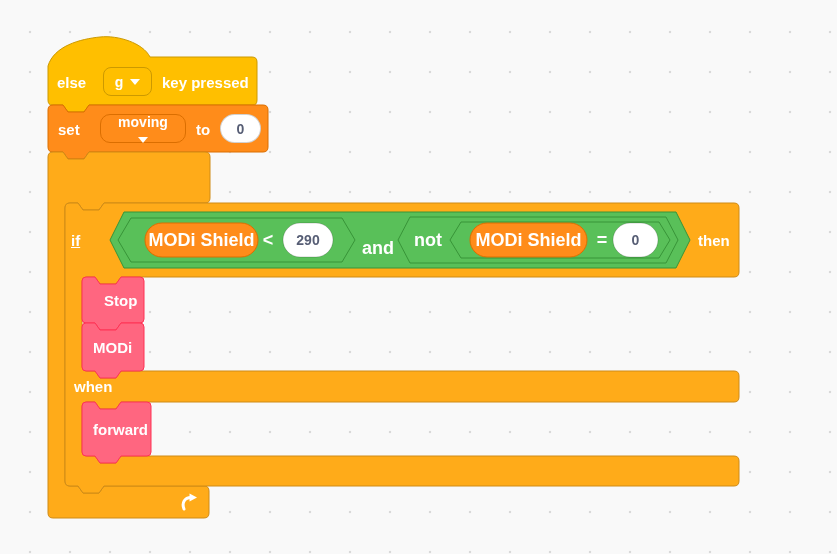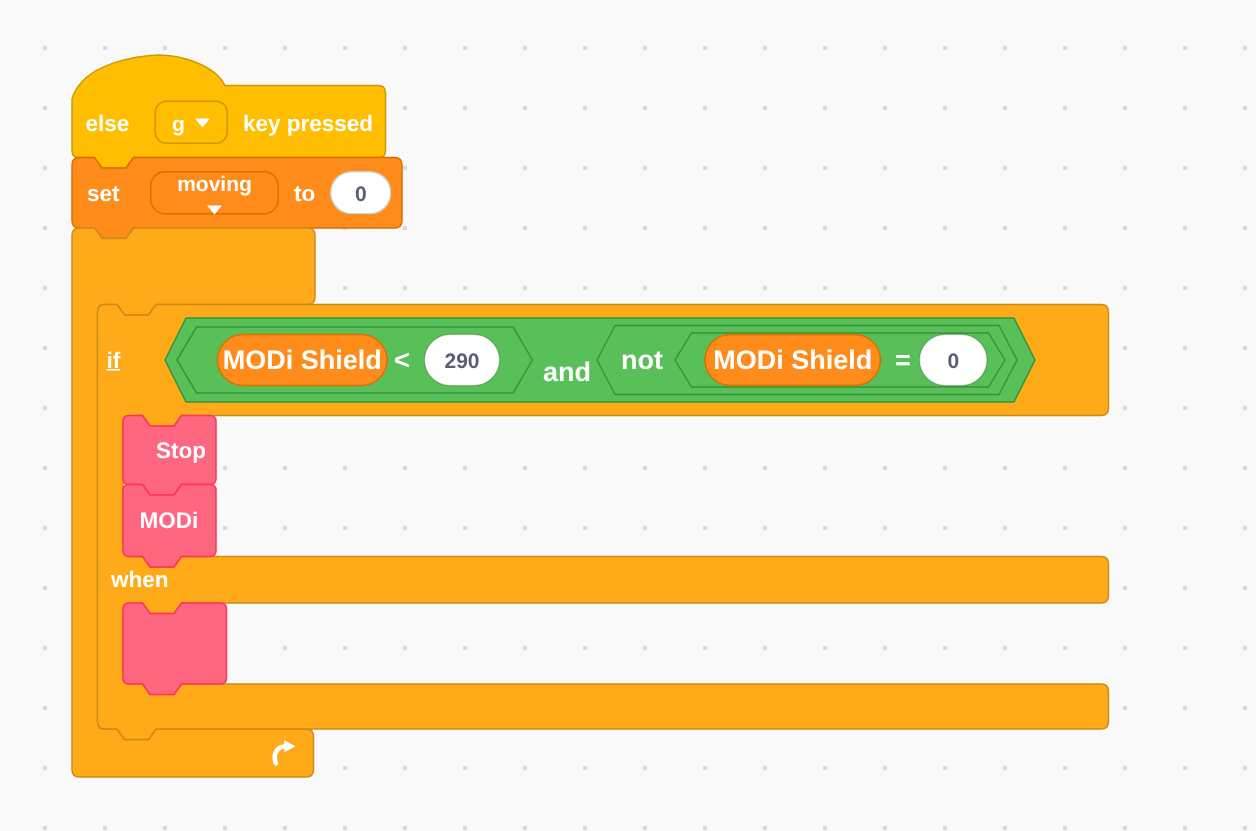--- a/index.html
+++ b/index.html
@@ -85,32 +85,34 @@
   <div class="lbl" style="left:58px;top:109px;height:40px;">set</div>
   <div class="dropdown dd-vars" style="left:100px;top:114px;width:86px;height:29px;flex-direction:column;">
     <span>moving</span>
     <span class="caret"></span>
   </div>
   <div class="lbl" style="left:196px;top:109px;height:40px;">to</div>
   <div class="num-input" style="left:220px;top:114px;width:41px;height:29px;">0</div>
 
 
   <div class="lbl" style="left:71px;top:203px;height:74px;text-decoration:underline;">if</div>
+  <div class="lbl" style="left:698px;top:203px;height:74px;">then</div>
   <div class="lbl" style="left:74px;top:371px;height:31px;">when</div>
 
   <div class="lbl ctr optxt" style="left:145px;top:223px;width:113px;height:34px;">MODi Shield</div>
   <div class="lbl ctr optxt" style="left:260px;top:212px;width:16px;height:56px;">&lt;</div>
   <div class="num-input" style="left:283px;top:223px;width:50px;height:34px;background:transparent;border:none;">290</div>
   <div class="lbl ctr optxt" style="left:362px;top:220px;width:32px;height:56px;">and</div>
   <div class="lbl ctr optxt" style="left:412px;top:217px;width:32px;height:46px;">not</div>
   <div class="lbl ctr optxt" style="left:470px;top:223px;width:117px;height:34px;">MODi Shield</div>
   <div class="lbl ctr optxt" style="left:594px;top:212px;width:16px;height:56px;">=</div>
   <div class="num-input" style="left:613px;top:223px;width:45px;height:34px;background:transparent;border:none;">0</div>
 
   <div class="lbl" style="left:104px;top:277px;height:46px;">Stop</div>
   <div class="lbl" style="left:93px;top:323px;height:48px;">MODi</div>
+  <div class="lbl" style="left:93px;top:402px;height:54px;">forward</div>
 
   <svg class="loop-icon" style="left:178px;top:492px;" width="22" height="20" viewBox="0 0 22 20">
     <path d="M6 17 C 3.5 11 6.5 5.5 13 5.5" fill="none" stroke="#ffffff" stroke-width="3" stroke-linecap="round"></path>
     <path d="M11.5 1.5 L19 5.5 L11.5 9.5 Z" fill="#ffffff"></path>
   </svg>
 
 </div>
 
 </body></html>

